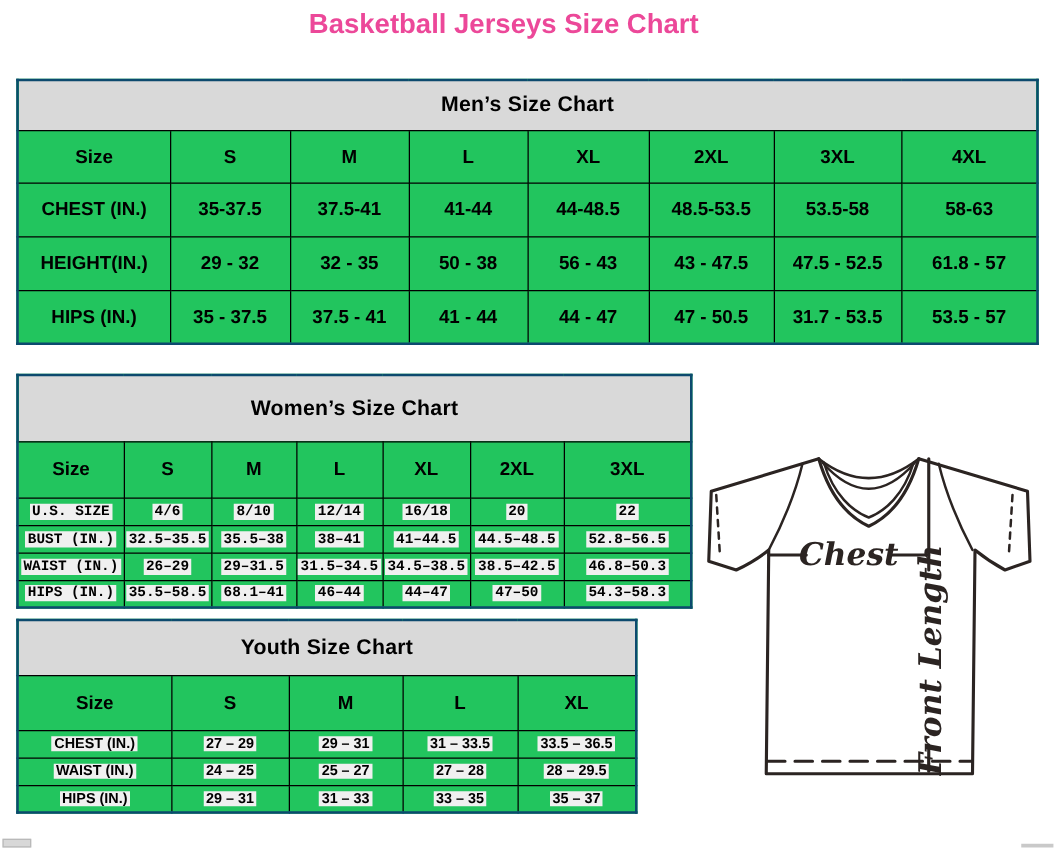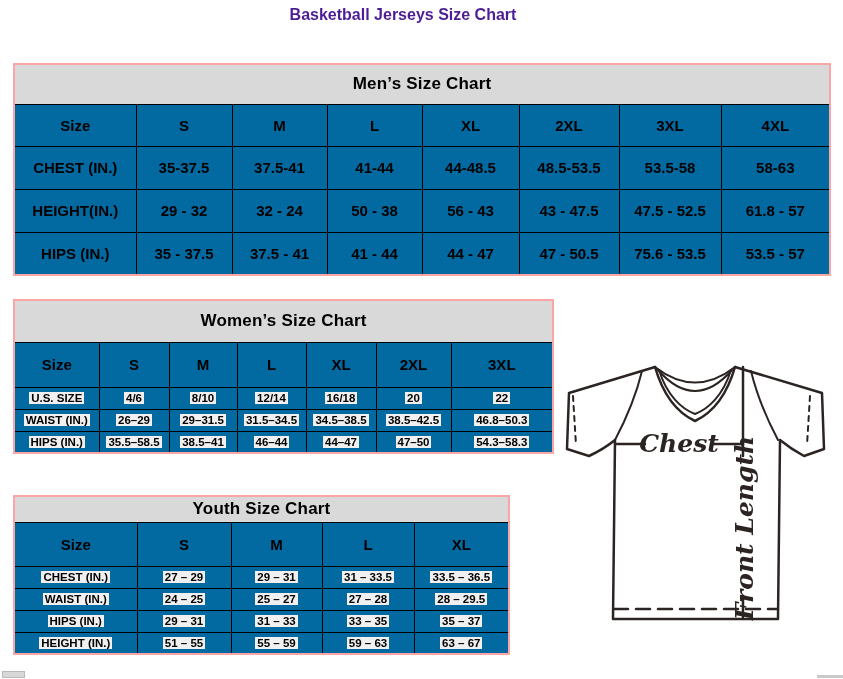--- a/index.html
+++ b/index.html
@@ -1,34 +1,34 @@
 <!DOCTYPE html>
 <html><head>
 <meta charset="utf-8">
 <style>
   html,body{margin:0;padding:0;background:#fff;}
   .page{position:relative;width:843px;height:679px;background:#ffffff;
         font-family:"Liberation Sans",sans-serif;overflow:hidden;}
   .page-title{position:absolute;top:6px;left:0;width:806px;text-align:center;
-        font-size:16px;font-weight:bold;color:#4c1d95;}
+        font-size:22px;font-weight:bold;color:#ec4899;}
   table.size-table{position:absolute;border-collapse:collapse;table-layout:fixed;
-        border:2px solid #fca5a5;background:#0369a1;}
+        border:2px solid #0c4a6e;background:#22c55e;}
   .size-table th,.size-table td{border:1px solid #000;text-align:center;vertical-align:middle;
         font-weight:bold;color:#000;padding:0;overflow:hidden;white-space:nowrap;}
   .size-table .band{background:#d9d9d9;font-size:17px;letter-spacing:.2px;}
   #men-table{left:13px;top:63px;width:816px;}
   #men-table .band-row{height:40px;}
   #men-table .size-row{height:42px;font-size:15px;}
   #men-table .data-row{height:43px;font-size:15px;}
   #women-table{left:13px;top:299px;width:539px;}
-  #women-table .band-row{height:42px;}
+  #women-table .band-row{height:53px;}
   #women-table .size-row{height:45px;font-size:15px;}
-  #women-table .data-row{height:22px;font-size:11.5px;}
+  #women-table .data-row{height:22px;font-size:11.5px;font-family:Liberation Mono, monospace;}
   #youth-table{left:13px;top:495px;width:495px;}
-  #youth-table .band-row{height:26px;}
+  #youth-table .band-row{height:44px;}
   #youth-table .size-row{height:44px;font-size:15px;}
   #youth-table .data-row{height:22px;font-size:11.5px;}
   .hl{background:#f0f0f0;padding:0 2px;}
   .jersey-diagram{position:absolute;left:558px;top:356px;width:285px;height:272px;}
   .measure-text{font-family:"DejaVu Serif","Liberation Serif",serif;
         font-style:italic;font-weight:bold;fill:#2b2422;}
   .artifact-bl{position:absolute;left:2px;top:671px;width:23px;height:7px;
         background:#d8d8d8;border:1px solid #b9b9b9;box-sizing:border-box;}
   .artifact-br{position:absolute;left:817px;top:675px;width:26px;height:3px;background:#c9c9c9;}
 </style>
@@ -70,35 +70,35 @@
           <td>37.5-41</td>
           <td>41-44</td>
           <td>44-48.5</td>
           <td>48.5-53.5</td>
           <td>53.5-58</td>
           <td>58-63</td>
         </tr>
         <tr class="data-row">
           <th>HEIGHT(IN.)</th>
           <td>29 - 32</td>
-          <td>32 - 24</td>
+          <td>32 - 35</td>
           <td>50 - 38</td>
           <td>56 - 43</td>
           <td>43 - 47.5</td>
           <td>47.5 - 52.5</td>
           <td>61.8 - 57</td>
         </tr>
         <tr class="data-row">
           <th>HIPS (IN.)</th>
           <td>35 - 37.5</td>
           <td>37.5 - 41</td>
           <td>41 - 44</td>
           <td>44 - 47</td>
           <td>47 - 50.5</td>
-          <td>75.6 - 53.5</td>
+          <td>31.7 - 53.5</td>
           <td>53.5 - 57</td>
         </tr>
       </tbody>
     </table>
 
   <table id="women-table" class="size-table">
       <colgroup>
         <col style="width: 85px;">
         <col style="width: 70px;">
         <col style="width: 68px;">
@@ -123,32 +123,41 @@
         <tr class="data-row">
           <th><span class="hl">U.S. SIZE</span></th>
           <td><span class="hl">4/6</span></td>
           <td><span class="hl">8/10</span></td>
           <td><span class="hl">12/14</span></td>
           <td><span class="hl">16/18</span></td>
           <td><span class="hl">20</span></td>
           <td><span class="hl">22</span></td>
         </tr>
         <tr class="data-row">
+          <th><span class="hl">BUST (IN.)</span></th>
+          <td><span class="hl">32.5–35.5</span></td>
+          <td><span class="hl">35.5–38</span></td>
+          <td><span class="hl">38–41</span></td>
+          <td><span class="hl">41–44.5</span></td>
+          <td><span class="hl">44.5–48.5</span></td>
+          <td><span class="hl">52.8–56.5</span></td>
+        </tr>
+        <tr class="data-row">
           <th><span class="hl">WAIST (IN.)</span></th>
           <td><span class="hl">26–29</span></td>
           <td><span class="hl">29–31.5</span></td>
           <td><span class="hl">31.5–34.5</span></td>
           <td><span class="hl">34.5–38.5</span></td>
           <td><span class="hl">38.5–42.5</span></td>
           <td><span class="hl">46.8–50.3</span></td>
         </tr>
         <tr class="data-row">
           <th><span class="hl">HIPS (IN.)</span></th>
           <td><span class="hl">35.5–58.5</span></td>
-          <td><span class="hl">38.5–41</span></td>
+          <td><span class="hl">68.1–41</span></td>
           <td><span class="hl">46–44</span></td>
           <td><span class="hl">44–47</span></td>
           <td><span class="hl">47–50</span></td>
           <td><span class="hl">54.3–58.3</span></td>
         </tr>
       </tbody>
     </table>
 
   <table id="youth-table" class="size-table">
       <colgroup>
@@ -183,27 +192,20 @@
           <td><span class="hl">27 – 28</span></td>
           <td><span class="hl">28 – 29.5</span></td>
         </tr>
         <tr class="data-row">
           <th><span class="hl">HIPS (IN.)</span></th>
           <td><span class="hl">29 – 31</span></td>
           <td><span class="hl">31 – 33</span></td>
           <td><span class="hl">33 – 35</span></td>
           <td><span class="hl">35 – 37</span></td>
         </tr>
-        <tr class="data-row">
-          <th><span class="hl">HEIGHT (IN.)</span></th>
-          <td><span class="hl">51 – 55</span></td>
-          <td><span class="hl">55 – 59</span></td>
-          <td><span class="hl">59 – 63</span></td>
-          <td><span class="hl">63 – 67</span></td>
-        </tr>
       </tbody>
     </table>
 
   <svg class="jersey-diagram" viewBox="0 0 285 272">
     <g fill="none" stroke="#2b2422" stroke-width="2.5" stroke-linejoin="round" stroke-linecap="round">
 
       <path d="M97,11 L11,37 L9,93 L31,100 Q46,93 57,84 L55,263 L220,263 L222,84 Q233,93 246,100 L266,93 L264,37 L177,11"></path>
 
       <path d="M57,84 Q76,48 84,15" stroke-width="2"></path>
       <path d="M220,84 Q201,48 193,15" stroke-width="2"></path>

